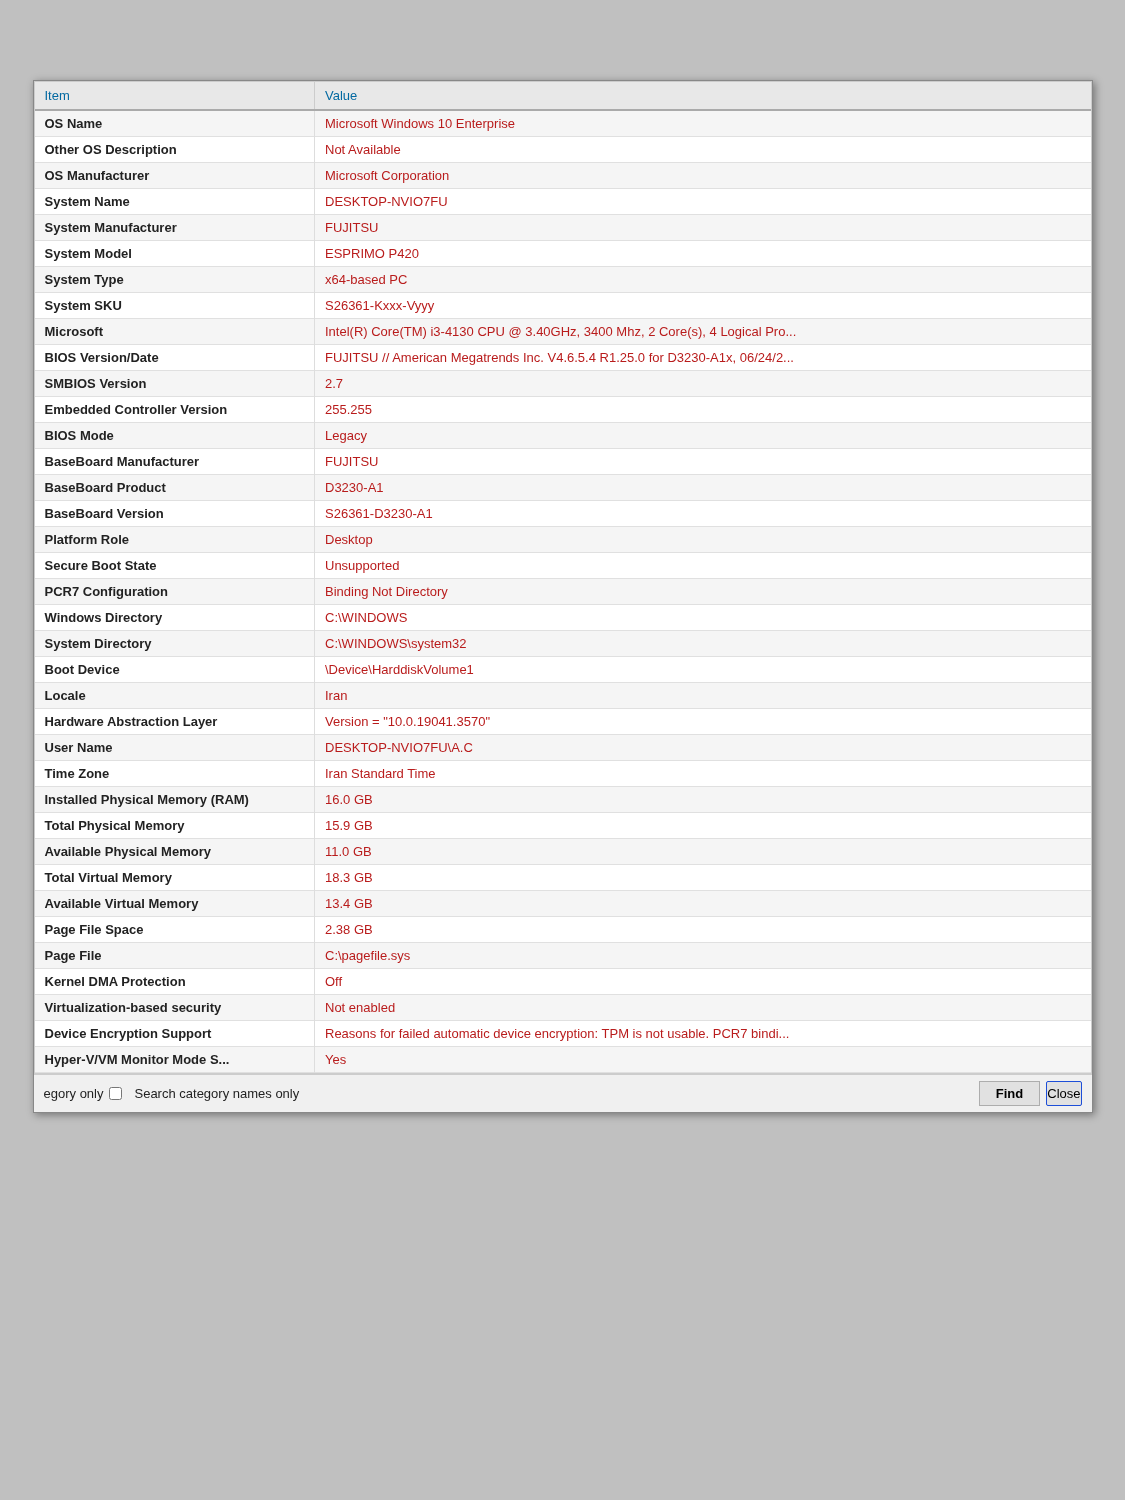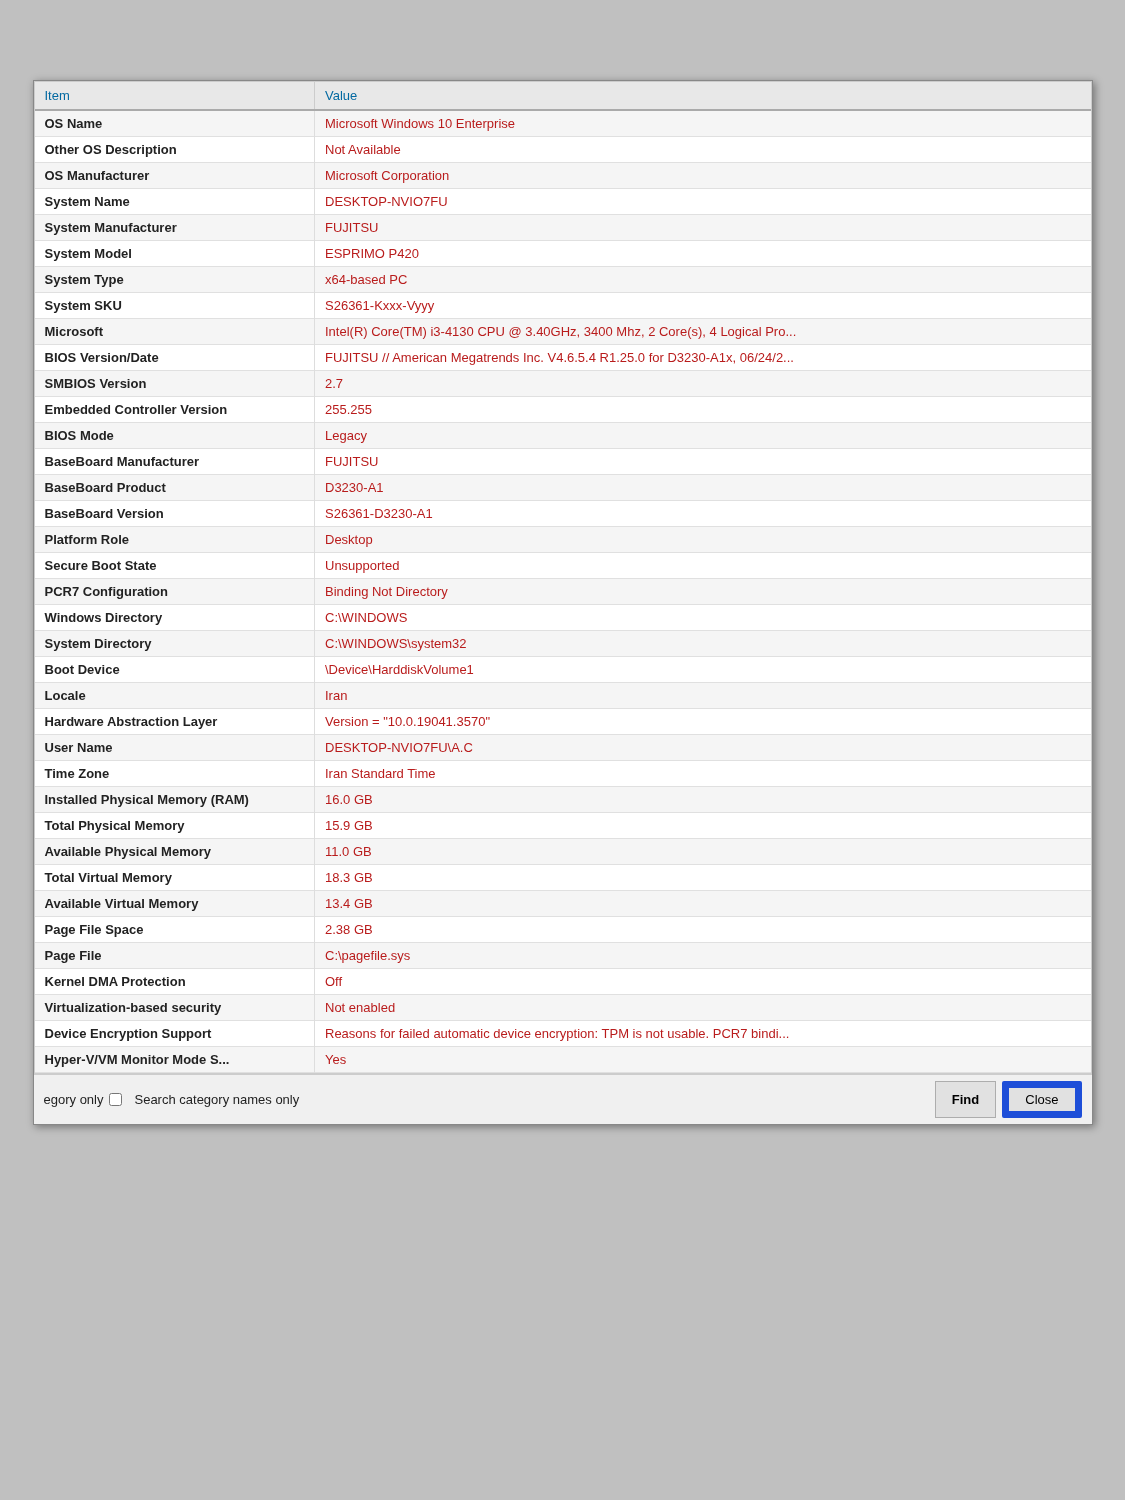--- a/index.html
+++ b/index.html
@@ -80,22 +80,22 @@
       background: #e1e1e1;
       border: 1px solid #adadad;
       padding: 4px 16px;
       font-size: 13px;
       cursor: pointer;
       border-radius: 0;
       font-weight: bold;
     }
     .close-btn {
       background: #e1e1e1;
-      border: 7px solid #1d4ed8;
-      padding: 4px 16px;
+      border: 1px solid #1d4ed8;
+      padding: 4px 0;
       font-size: 13px;
       cursor: pointer;
       border-radius: 2px;
     }
     .footer-left {
       display: flex;
       align-items: flex-start;
       gap: 6px;
       font-size: 13px;
       color: #222;

